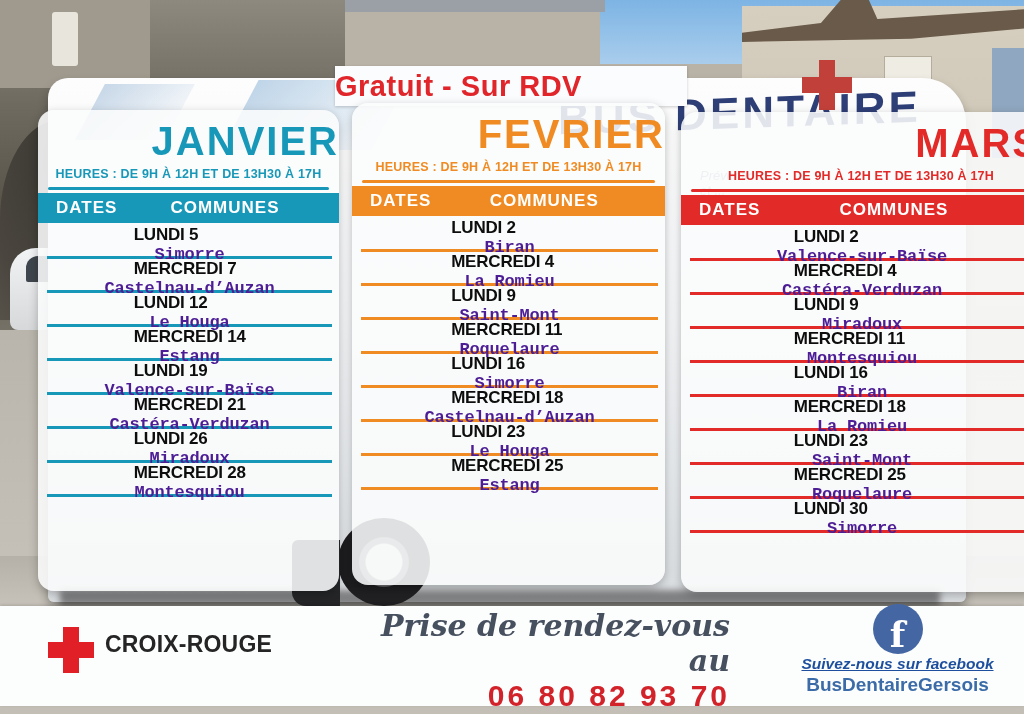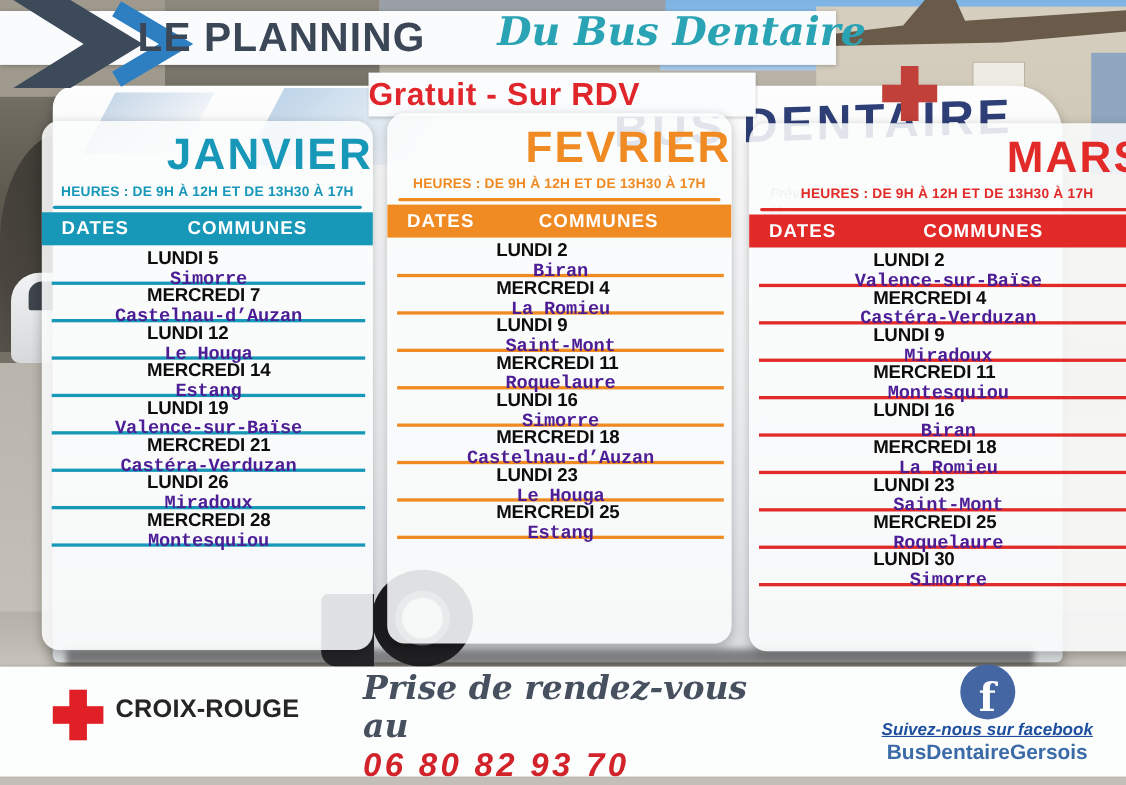--- a/index.html
+++ b/index.html
@@ -74,23 +74,23 @@
 
   
   .footer{position:absolute;left:0;top:606px;width:1024px;height:100px;background:#fcfdfd;
           box-shadow:0 -1px 3px rgba(0,0,0,.15);}
   .cross{position:absolute;left:48px;top:627px;width:46px;height:46px;}
   .cross:before,.cross:after{content:"";position:absolute;background:#e01f26;}
   .cross:before{left:15px;top:0;width:16px;height:46px;}
   .cross:after{left:0;top:15px;width:46px;height:16px;}
   .crf-text{position:absolute;left:105px;top:631px;font-size:23px;line-height:26px;font-weight:700;
             color:#252525;letter-spacing:.2px;}
-  .appt{position:absolute;left:330px;top:606px;width:400px;text-align:left;}
+  .appt{position:absolute;left:330px;top:606px;width:400px;text-align:right;}
   .appt-script{font-family:"DejaVu Serif",serif;font-style:italic;font-weight:bold;font-size:30px;color:#47505f;margin-top:2px;}
-  .appt-phone{font-size:30px;font-weight:800;color:#d2232a;letter-spacing:3px;margin-top:1px;font-style:italic;}
+  .appt-phone{font-size:30px;font-weight:800;color:#d2232a;letter-spacing:3px;margin-top:1px;}
   .fb{position:absolute;left:795px;top:604px;width:205px;text-align:center;}
   .fb-circle{display:inline-flex;align-items:center;justify-content:center;width:50px;height:50px;
              border-radius:50%;background:#4467a3;margin-bottom:1px;}
   .fb-circle span{font-family:"DejaVu Serif",serif;font-weight:bold;font-size:36px;color:#fff;margin-top:10px;}
   .fb-link{display:block;font-size:15.5px;font-style:italic;font-weight:700;color:#1d4f9e;
            text-decoration:underline;cursor:pointer;}
   .fb-name{font-size:19px;font-weight:700;color:#3c6ca8;margin-top:1px;}
 </style>
 </head>
 <body>
@@ -116,28 +116,20 @@
     <div class="streak2"></div>
     <div class="bus-lettering">BUS DENTAIRE</div>
     <div class="emblem"></div>
     <div class="bus-subtext">Prévention et ...</div>
     <div class="wheel"></div>
     <div class="bumper"></div>
     <div class="bus-shadow"></div>
     <div class="top-strip-mid"></div>
   </div>
 
-  <div class="top-banner">
-    <svg class="chevrons" viewBox="0 0 172 80">
-      <polygon points="0,0 52,0 118,40 52,80 0,80 64,40" fill="#3d4a59"></polygon>
-      <polyline points="94,8 148,40 94,72" fill="none" stroke="#2e7fc2" stroke-width="16"></polyline>
-    </svg>
-    <span class="t-main">LE PLANNING</span>
-    <span class="t-script">Du Bus Dentaire</span>
-  </div>
   <div class="gratuit">
     <span>Gratuit - Sur RDV</span>
   </div>
 
   <section class="panel p-jan">
     <h2 class="month-title">JANVIER</h2>
     <div class="hours">HEURES : DE 9H À 12H ET DE 13H30 À 17H</div>
     <div class="rule"></div>
     <div class="colbar">
       <span class="c1">DATES</span>

